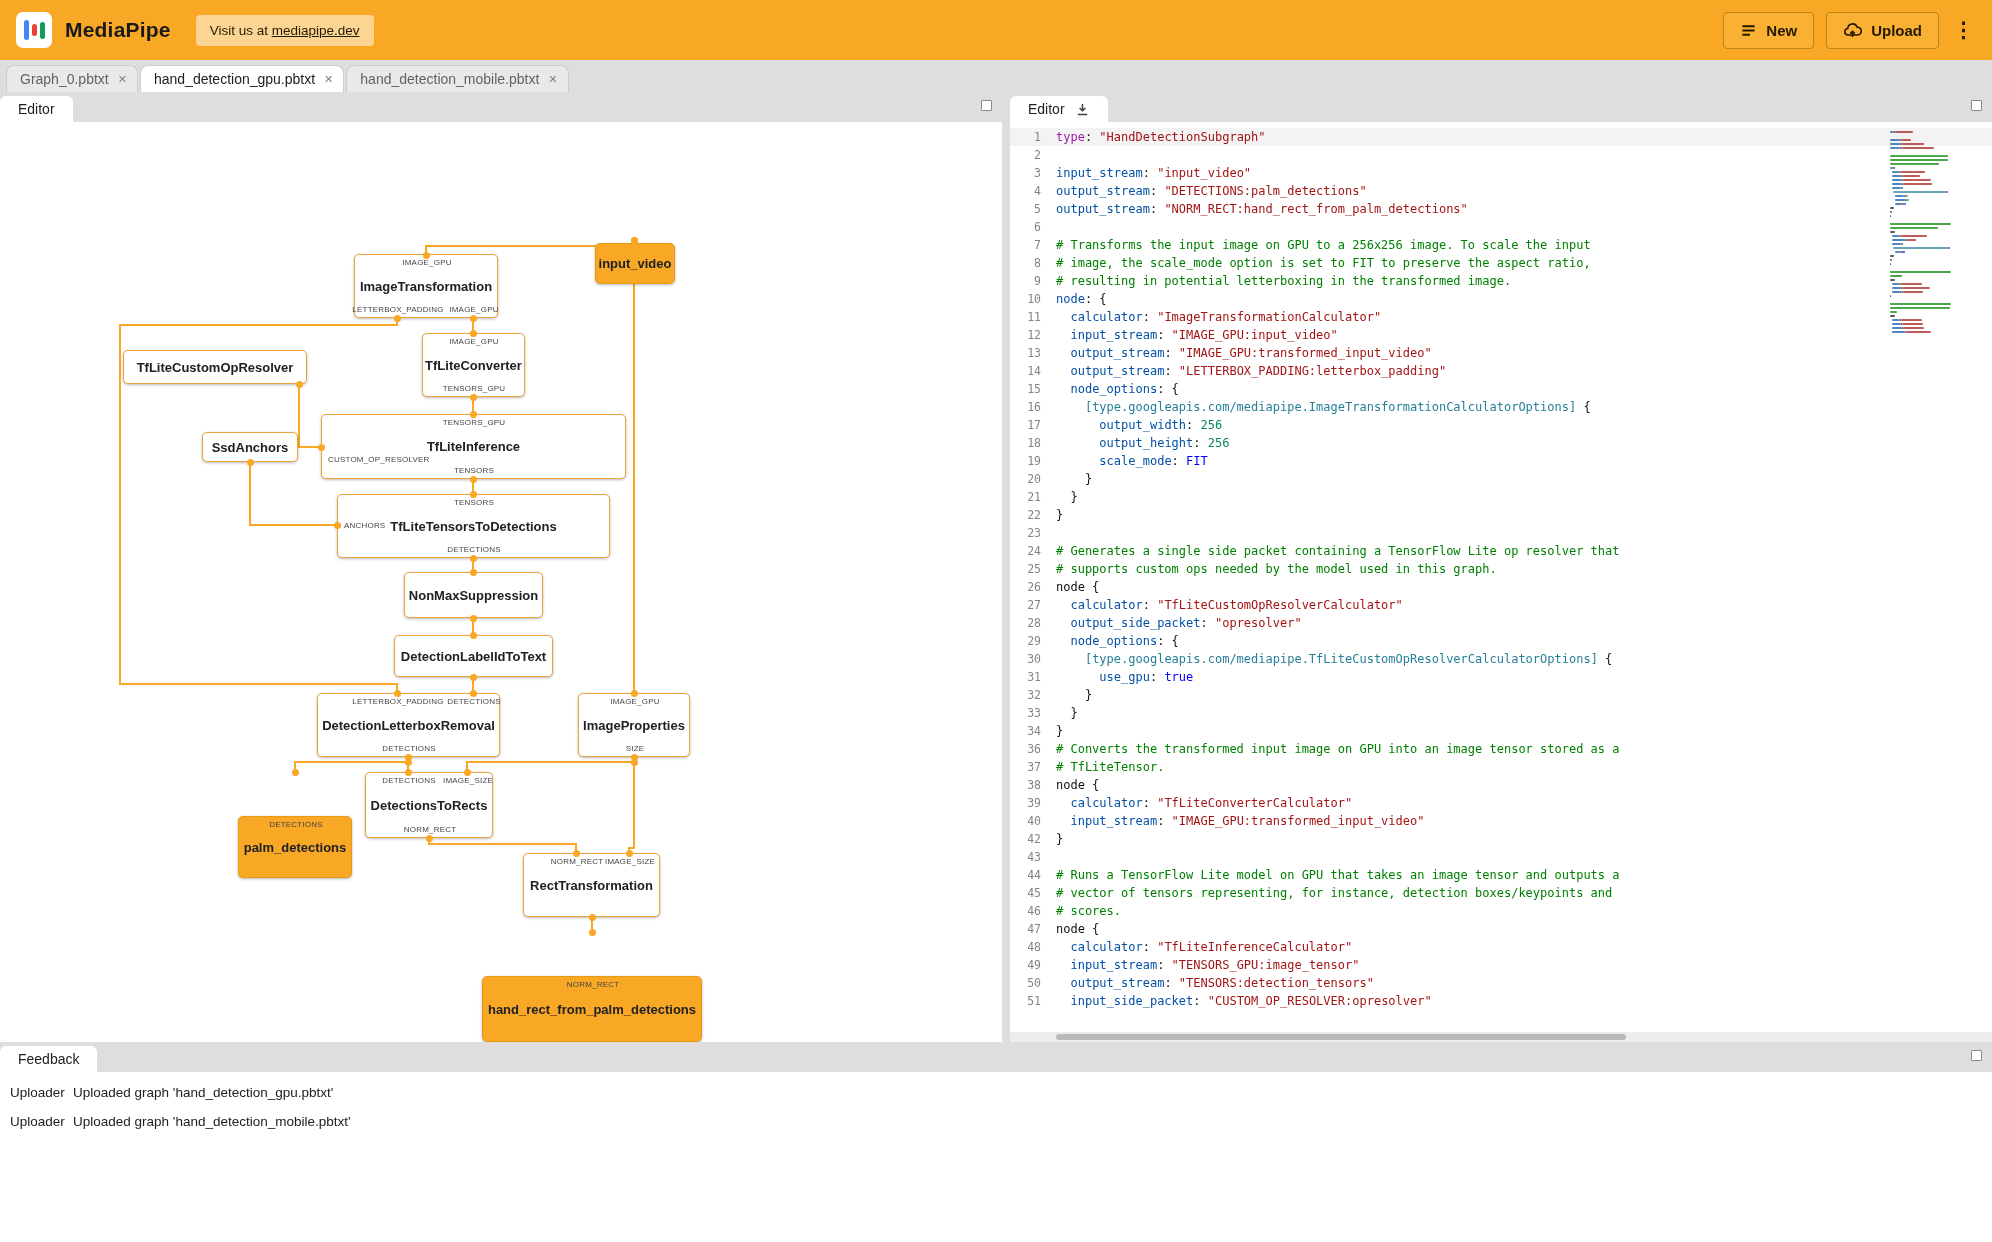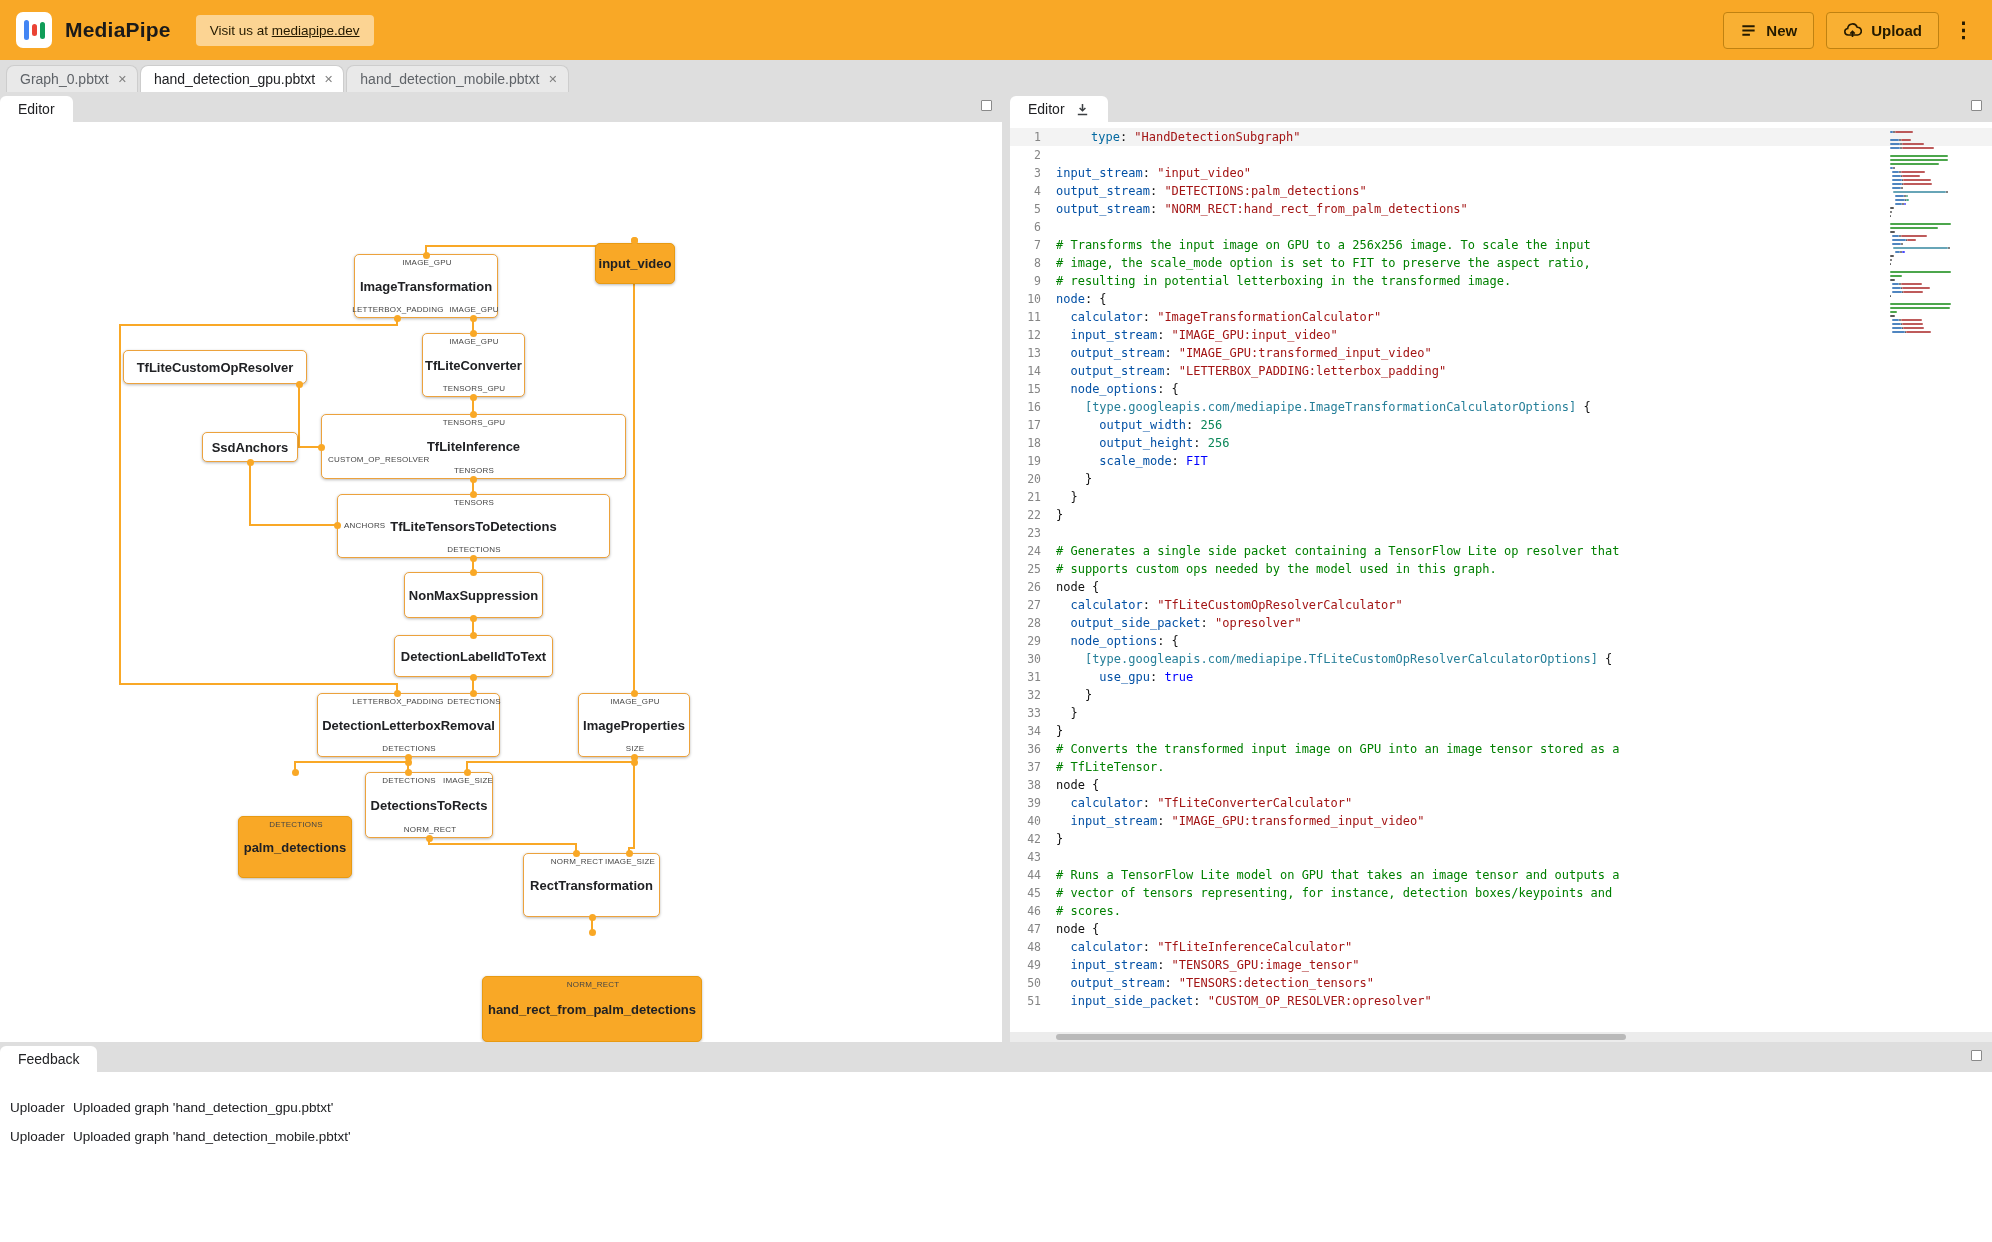--- a/index.html
+++ b/index.html
@@ -96,21 +96,21 @@
   .code-line.current { background:#F3F3F3; }
   .ln { flex:0 0 46px; width:46px; text-align:right; padding-right:15px; color:#858585; font-size:11.5px; }
   #minimap { position:absolute; top:8px; right:12px; width:90px; }
   .mm-row { height:4px; display:flex; align-items:center; }
   .mm-seg { height:2.6px; border-radius:1px; opacity:.7; }
   .hscroll { position:absolute; left:0; right:0; bottom:0; height:10px; background:#ececec; }
   .hscroll-thumb { position:absolute; left:46px; top:2px; width:58%; height:6px; background:#b9b9b9; border-radius:3px; }
 
   
   .feedback-panel { height:200px; display:flex; flex-direction:column; background:#fff; }
-  .feedback-body { flex:1; background:#fff; padding-top:8px;margin-top:15px; }
+  .feedback-body { flex:1; background:#fff; padding-top:8px; }
   .fb-row { display:flex; padding:5px 0 9px 10px; font-size:13.5px; color:#202124; }
   .fb-source { flex:0 0 63px; width:63px; }
 
   svg.icon { display:block; }
 </style>
 </head>
 <body>
 
 <header class="topbar">
   <div class="brand">
@@ -294,21 +294,21 @@
       <div class="panel-tab">
         <span>Editor</span>
         <svg class="icon" width="15" height="15" viewBox="0 0 16 16">
             <path d="M8 2v7.2M4.9 6.3 8 9.4l3.1-3.1M3 13.2h10" stroke="#3c4043" stroke-width="1.6" fill="none"></path>
           </svg>
       </div>
       <span class="popout"></span>
     </div>
     <div class="editor-body">
       <div id="codeLines">
-          <div class="code-line current"><span class="ln">1</span><span class="code-text"><span style="color: #0369a1; margin-left: 35px;">type</span><span style="color: rgb(17, 17, 17);">: </span><span style="color: rgb(163, 21, 21);">"HandDetectionSubgraph"</span></span></div>
+          <div class="code-line current"><span class="ln">1</span><span class="code-text"><span style="color: #a21caf;">type</span><span style="color: rgb(17, 17, 17);">: </span><span style="color: rgb(163, 21, 21);">"HandDetectionSubgraph"</span></span></div>
           <div class="code-line"><span class="ln">2</span><span class="code-text"></span></div>
           <div class="code-line"><span class="ln">3</span><span class="code-text"><span style="color: rgb(4, 81, 165);">input_stream</span><span style="color: rgb(17, 17, 17);">: </span><span style="color: rgb(163, 21, 21);">"input_video"</span></span></div>
           <div class="code-line"><span class="ln">4</span><span class="code-text"><span style="color: rgb(4, 81, 165);">output_stream</span><span style="color: rgb(17, 17, 17);">: </span><span style="color: rgb(163, 21, 21);">"DETECTIONS:palm_detections"</span></span></div>
           <div class="code-line"><span class="ln">5</span><span class="code-text"><span style="color: rgb(4, 81, 165);">output_stream</span><span style="color: rgb(17, 17, 17);">: </span><span style="color: rgb(163, 21, 21);">"NORM_RECT:hand_rect_from_palm_detections"</span></span></div>
           <div class="code-line"><span class="ln">6</span><span class="code-text"></span></div>
           <div class="code-line"><span class="ln">7</span><span class="code-text"><span style="color: rgb(0, 128, 0);"># Transforms the input image on GPU to a 256x256 image. To scale the input</span></span></div>
           <div class="code-line"><span class="ln">8</span><span class="code-text"><span style="color: rgb(0, 128, 0);"># image, the scale_mode option is set to FIT to preserve the aspect ratio,</span></span></div>
           <div class="code-line"><span class="ln">9</span><span class="code-text"><span style="color: rgb(0, 128, 0);"># resulting in potential letterboxing in the transformed image.</span></span></div>
           <div class="code-line"><span class="ln">10</span><span class="code-text"><span style="color: rgb(4, 81, 165);">node</span><span style="color: rgb(17, 17, 17);">: {</span></span></div>
           <div class="code-line"><span class="ln">11</span><span class="code-text"><span style="color: rgb(17, 17, 17);">  </span><span style="color: rgb(4, 81, 165);">calculator</span><span style="color: rgb(17, 17, 17);">: </span><span style="color: rgb(163, 21, 21);">"ImageTransformationCalculator"</span></span></div>

